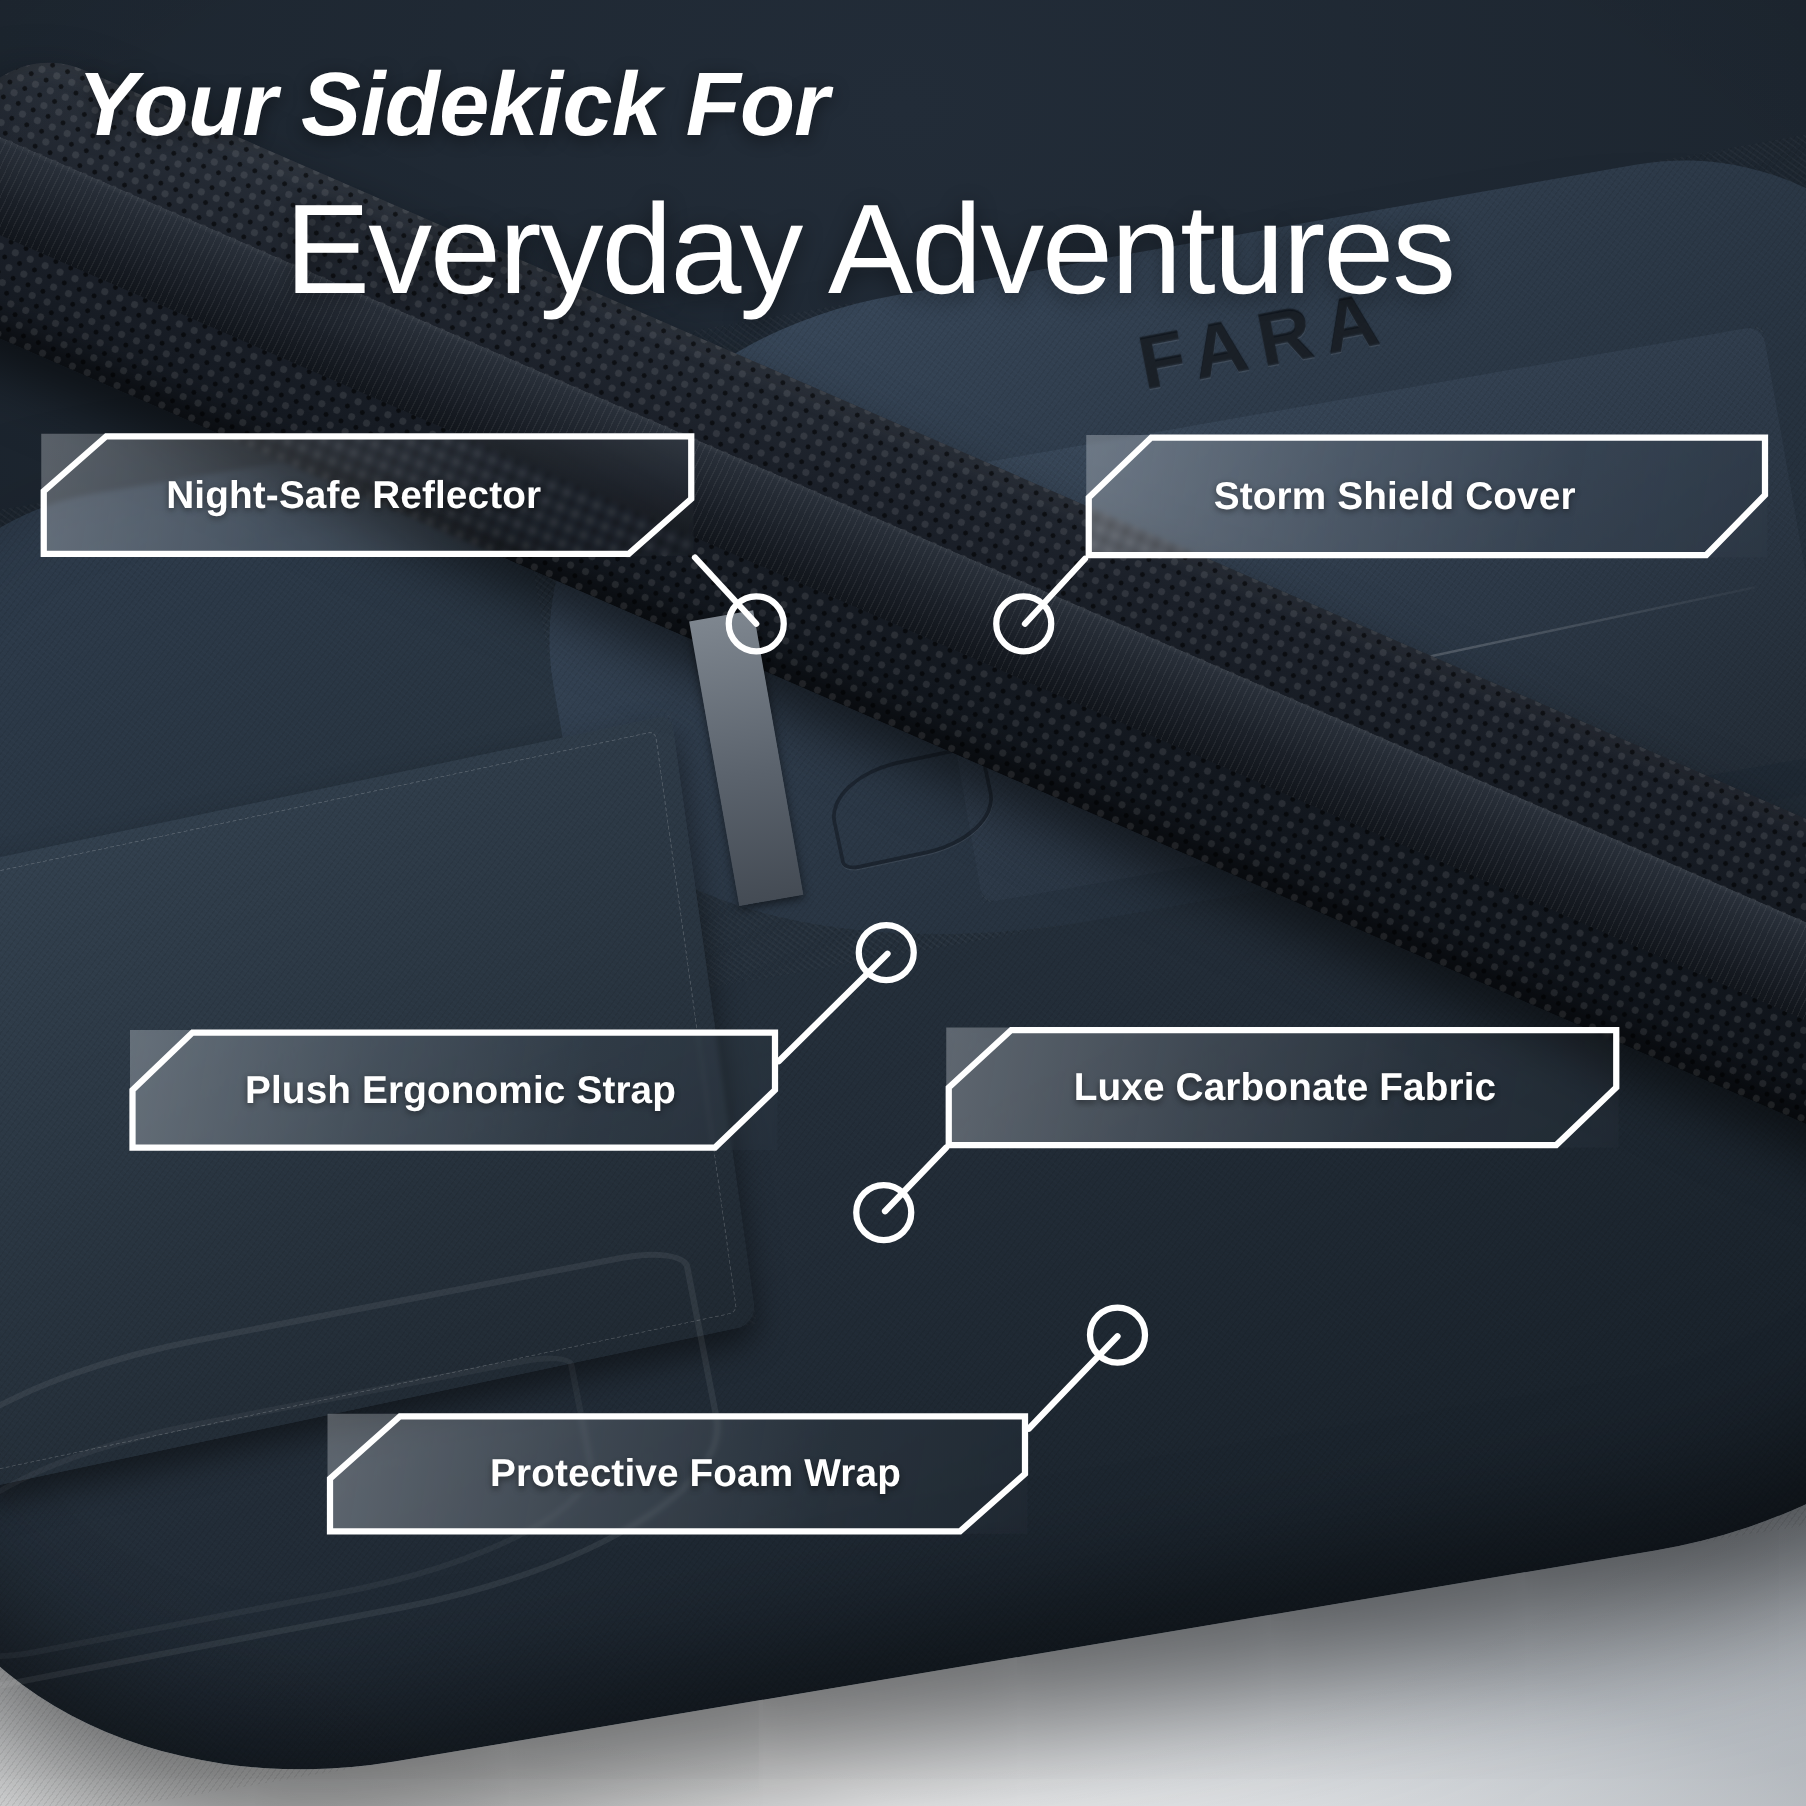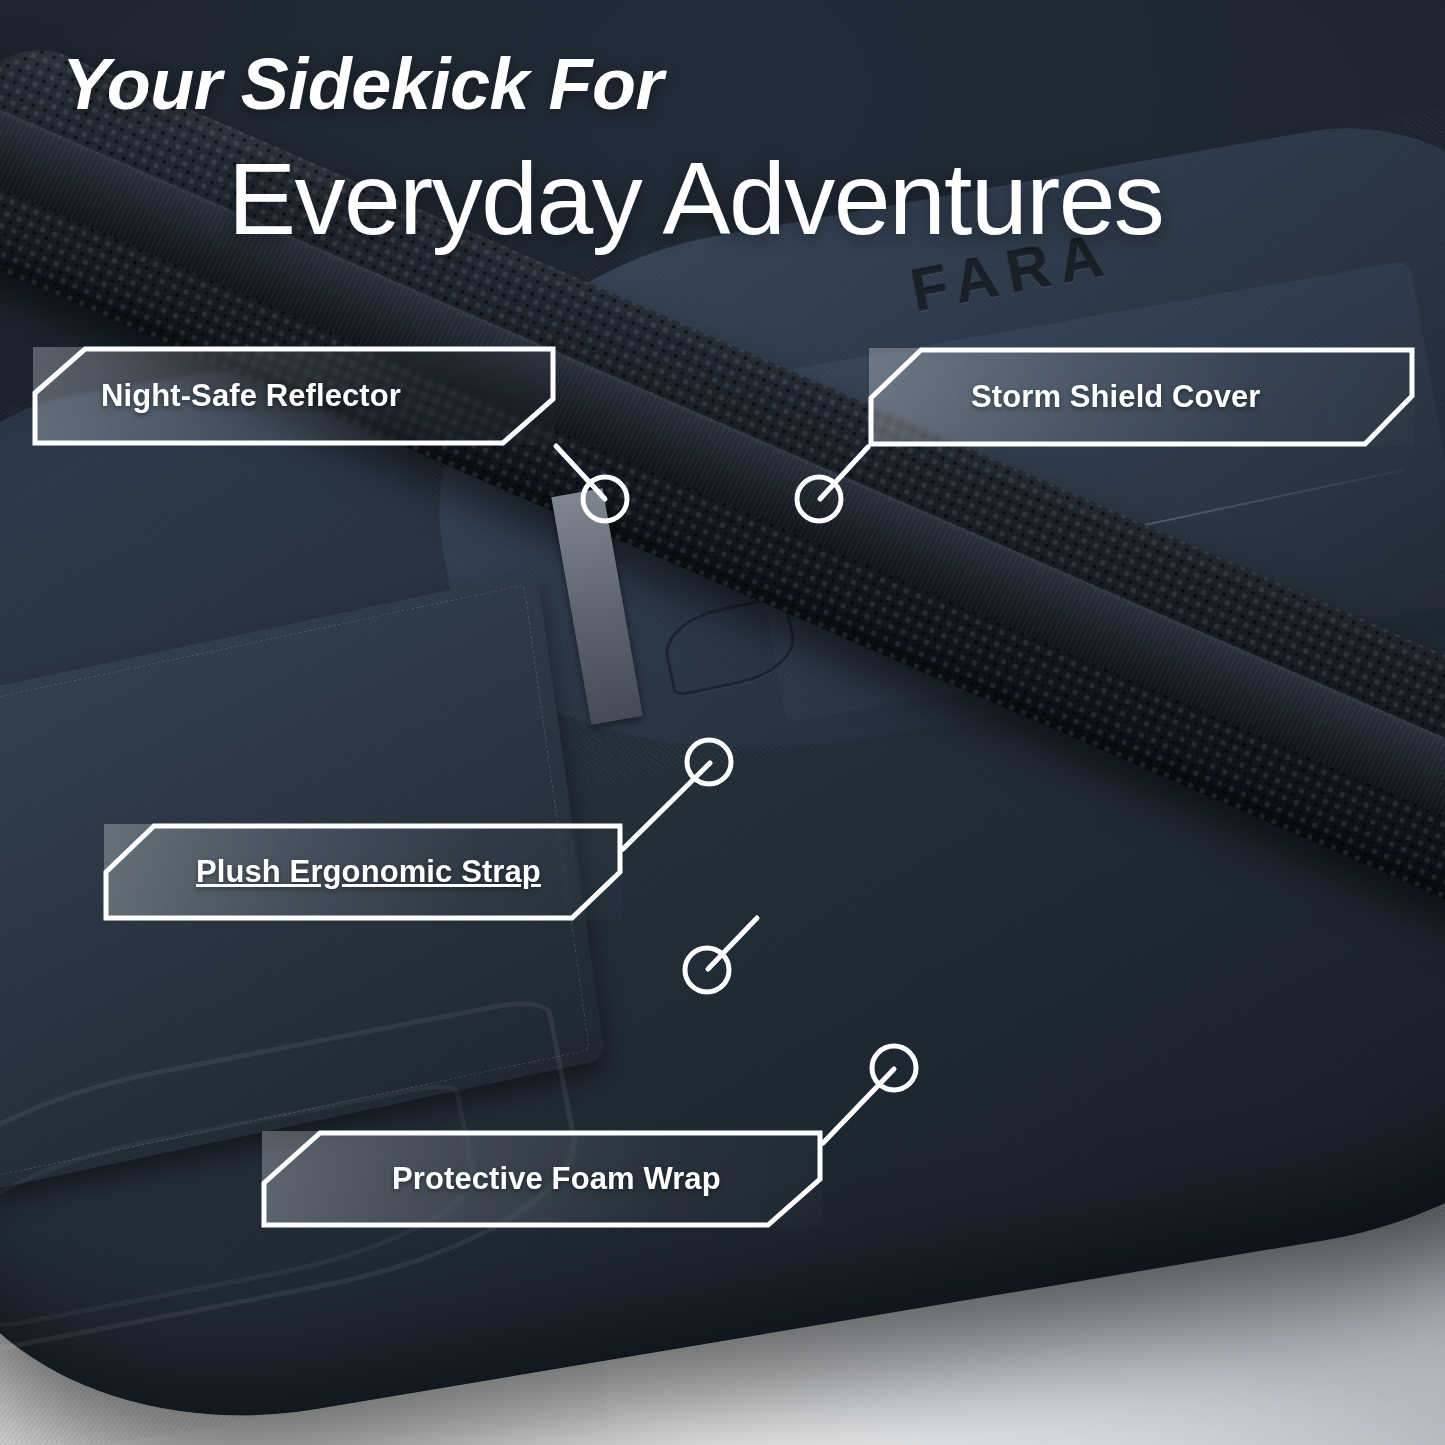--- a/index.html
+++ b/index.html
@@ -156,27 +156,27 @@
     backdrop-filter:blur(2px);
     text-shadow:0 2px 5px rgba(0,0,0,.45);
   }
   .callout .frame{
     position:absolute; inset:0; pointer-events:none;
   }
   .callout .frame svg{ width:100%; height:100%; display:block; overflow:visible; }
   .callout .txt{ position:relative; z-index:2; }
 
   #c-reflector{ left:33px;  top:347px;  width:522px; height:98px;  font-size:31px; }
-  #c-reflector .txt{ margin-left:38px; }
+  #c-reflector .txt{ margin-left:70px; }
 
   #c-storm{    left:869px; top:348px;  width:545px; height:98px;  font-size:31px; }
   #c-storm .txt{ margin-left:72px; }
 
   #c-strap{    left:104px; top:824px;  width:518px; height:96px;  font-size:31px; }
-  #c-strap .txt{ margin-left:62px;text-decoration:underline; }
+  #c-strap .txt{ margin-left:62px; }
 
   #c-fabric{   left:757px; top:822px;  width:538px; height:96px;  font-size:31px; }
   #c-fabric .txt{ margin-left:72px; }
 
   #c-foam{     left:262px; top:1131px; width:560px; height:96px;  font-size:31px; }
   #c-foam .txt{ margin-left:100px; }
 
   
   .title{ position:absolute; left:0; top:0; width:100%; }
   .title-l1{
@@ -272,20 +272,28 @@
 
     <div class="callout" id="c-strap">
       <span class="frame">
         <svg viewBox="0 0 518 96" preserveAspectRatio="none">
           <polygon points="50,2 516,2 516,48 468,94 2,94 2,48" fill="none" stroke="#ffffff" stroke-width="5" stroke-linejoin="miter" vector-effect="non-scaling-stroke"></polygon>
         </svg>
       </span>
       <span class="txt">Plush Ergonomic Strap</span>
     </div>
 
+    <div class="callout" id="c-fabric">
+      <span class="frame">
+        <svg viewBox="0 0 538 96" preserveAspectRatio="none">
+          <polygon points="52,2 536,2 536,48 488,94 2,94 2,48" fill="none" stroke="#ffffff" stroke-width="5" stroke-linejoin="miter" vector-effect="non-scaling-stroke"></polygon>
+        </svg>
+      </span>
+      <span class="txt">Luxe Carbonate Fabric</span>
+    </div>
 
     <div class="callout" id="c-foam">
       <span class="frame">
         <svg viewBox="0 0 560 96" preserveAspectRatio="none">
           <polygon points="58,2 558,2 558,48 506,94 2,94 2,52" fill="none" stroke="#ffffff" stroke-width="5" stroke-linejoin="miter" vector-effect="non-scaling-stroke"></polygon>
         </svg>
       </span>
       <span class="txt">Protective Foam Wrap</span>
     </div>
   </div>

